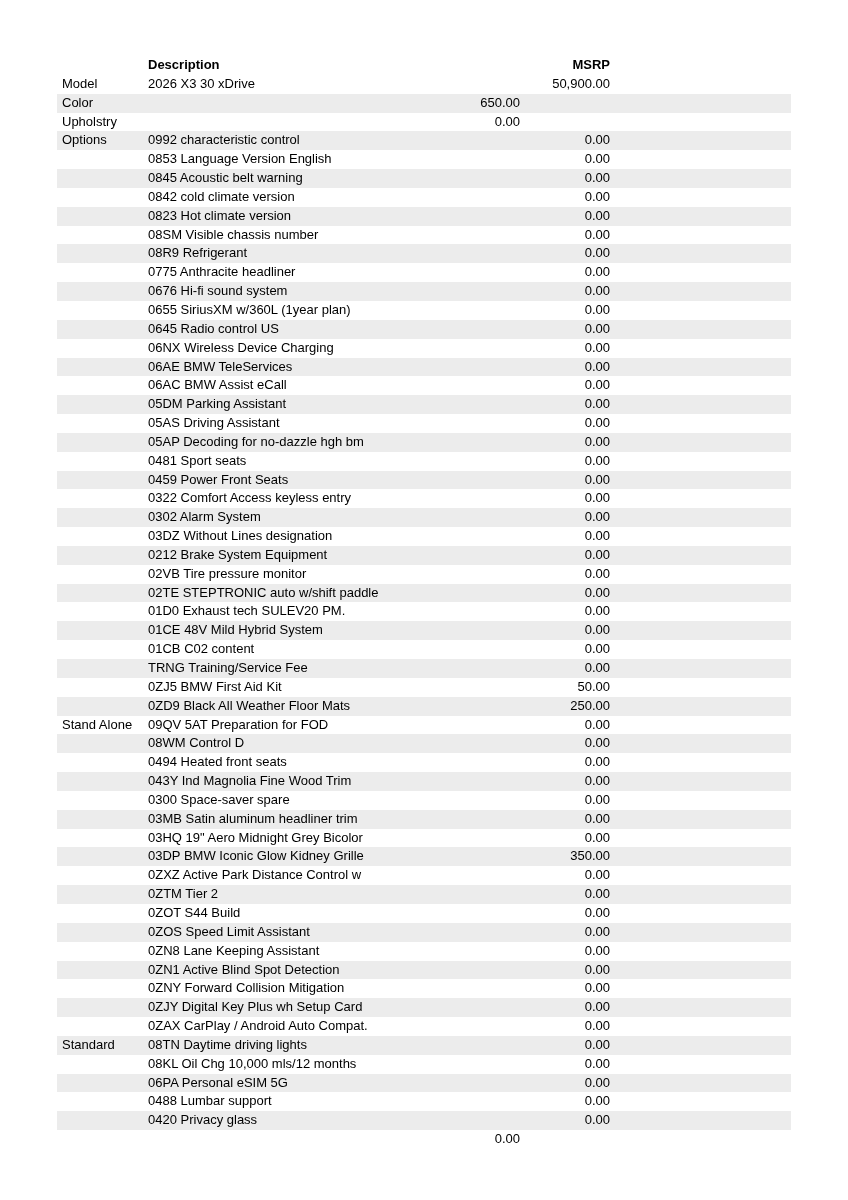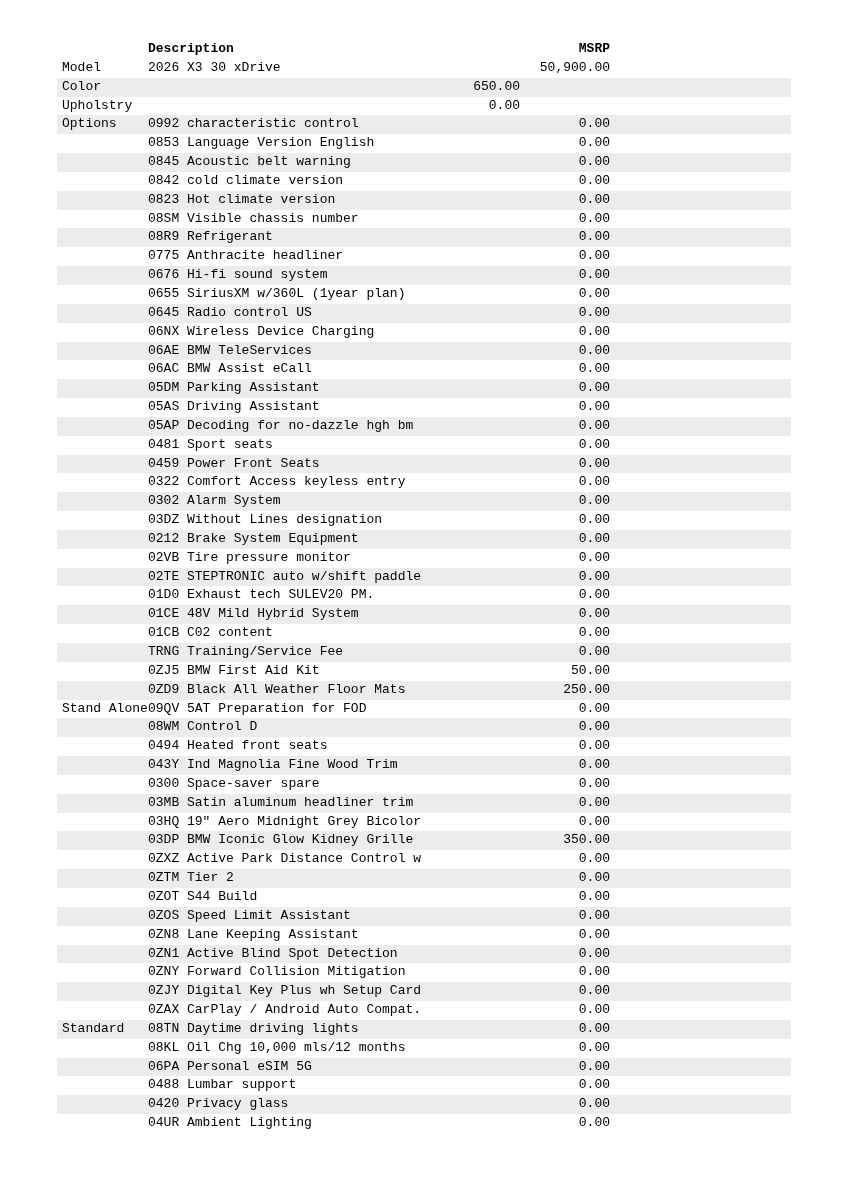--- a/index.html
+++ b/index.html
@@ -13,23 +13,22 @@
     height: 1200px;
     background: #ffffff;
     font-family: "Liberation Sans", "DejaVu Sans", sans-serif;
     font-size: 13px;
     color: #000000;
     overflow: hidden;
   }
   .price-table {
     position: absolute;
     left: 57px;
-    top: 40px;
+    top: 56px;
     width: 734px;
-    font-family: Liberation Mono, monospace;
   }
   .row, .header-row {
     display: grid;
     grid-template-columns: 91px 372px 90px 1fr;
     height: 18.85px;
     line-height: 18.85px;
     align-items: center;
   }
   
   .tbody .row:nth-child(even) {
@@ -387,20 +386,19 @@
           <div class="cell fill"></div>
         </div>
         <div class="row">
           <div class="cell cat"></div>
           <div class="cell desc">0420 Privacy glass</div>
           <div class="cell msrp">0.00</div>
           <div class="cell fill"></div>
         </div>
         <div class="row">
           <div class="cell cat"></div>
-          <div class="cell desc">04UR Ambient Lighting</div>
           <div class="cell msrp">0.00</div>
           <div class="cell fill"></div>
         </div>
       </div>
 
   </div>
 </div>
 
 </body></html>

